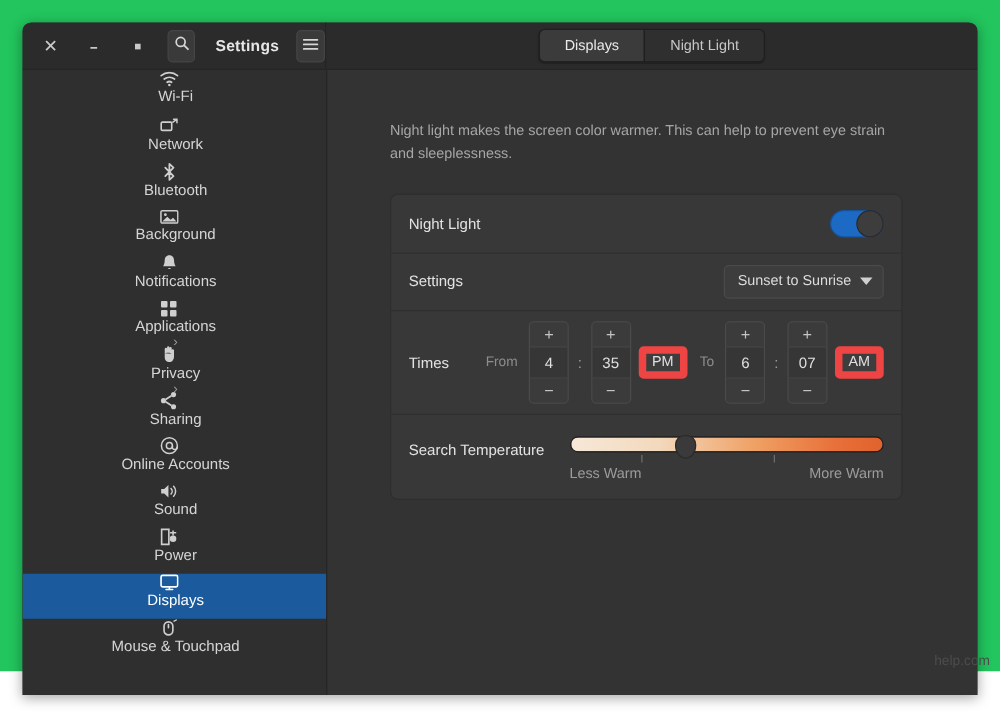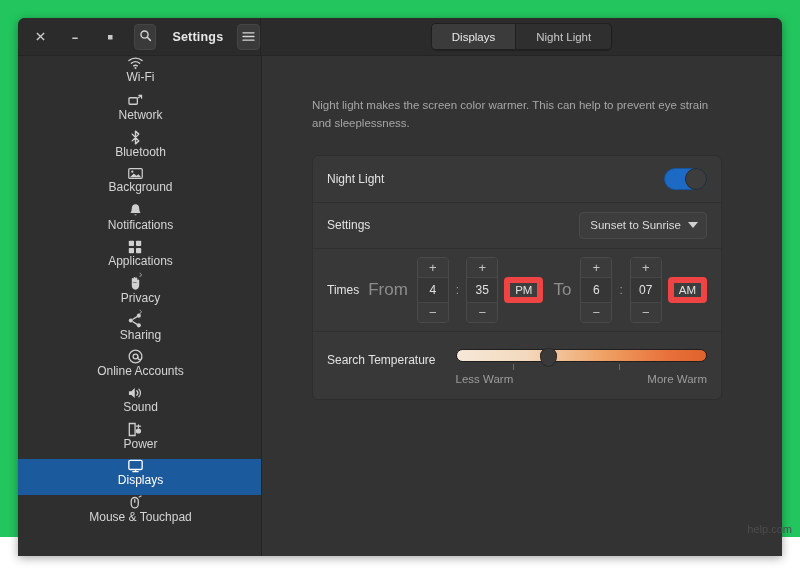--- a/index.html
+++ b/index.html
@@ -262,21 +262,21 @@
     min-height: 74px;
     box-sizing: border-box;
   }
   .spin-area {
     display: flex;
     align-items: center;
     gap: 6px;
   }
   .fromto {
     color: #8d8d8d;
-    font-size: 17px;
+    font-size: 11px;
     margin-right: 3px;
   }
   .spin {
     display: flex;
     flex-direction: column;
     width: 30px;
     border: 1px solid #4a4a4a;
     border-radius: 4px;
     overflow: hidden;
     background: #3d3d3d;

